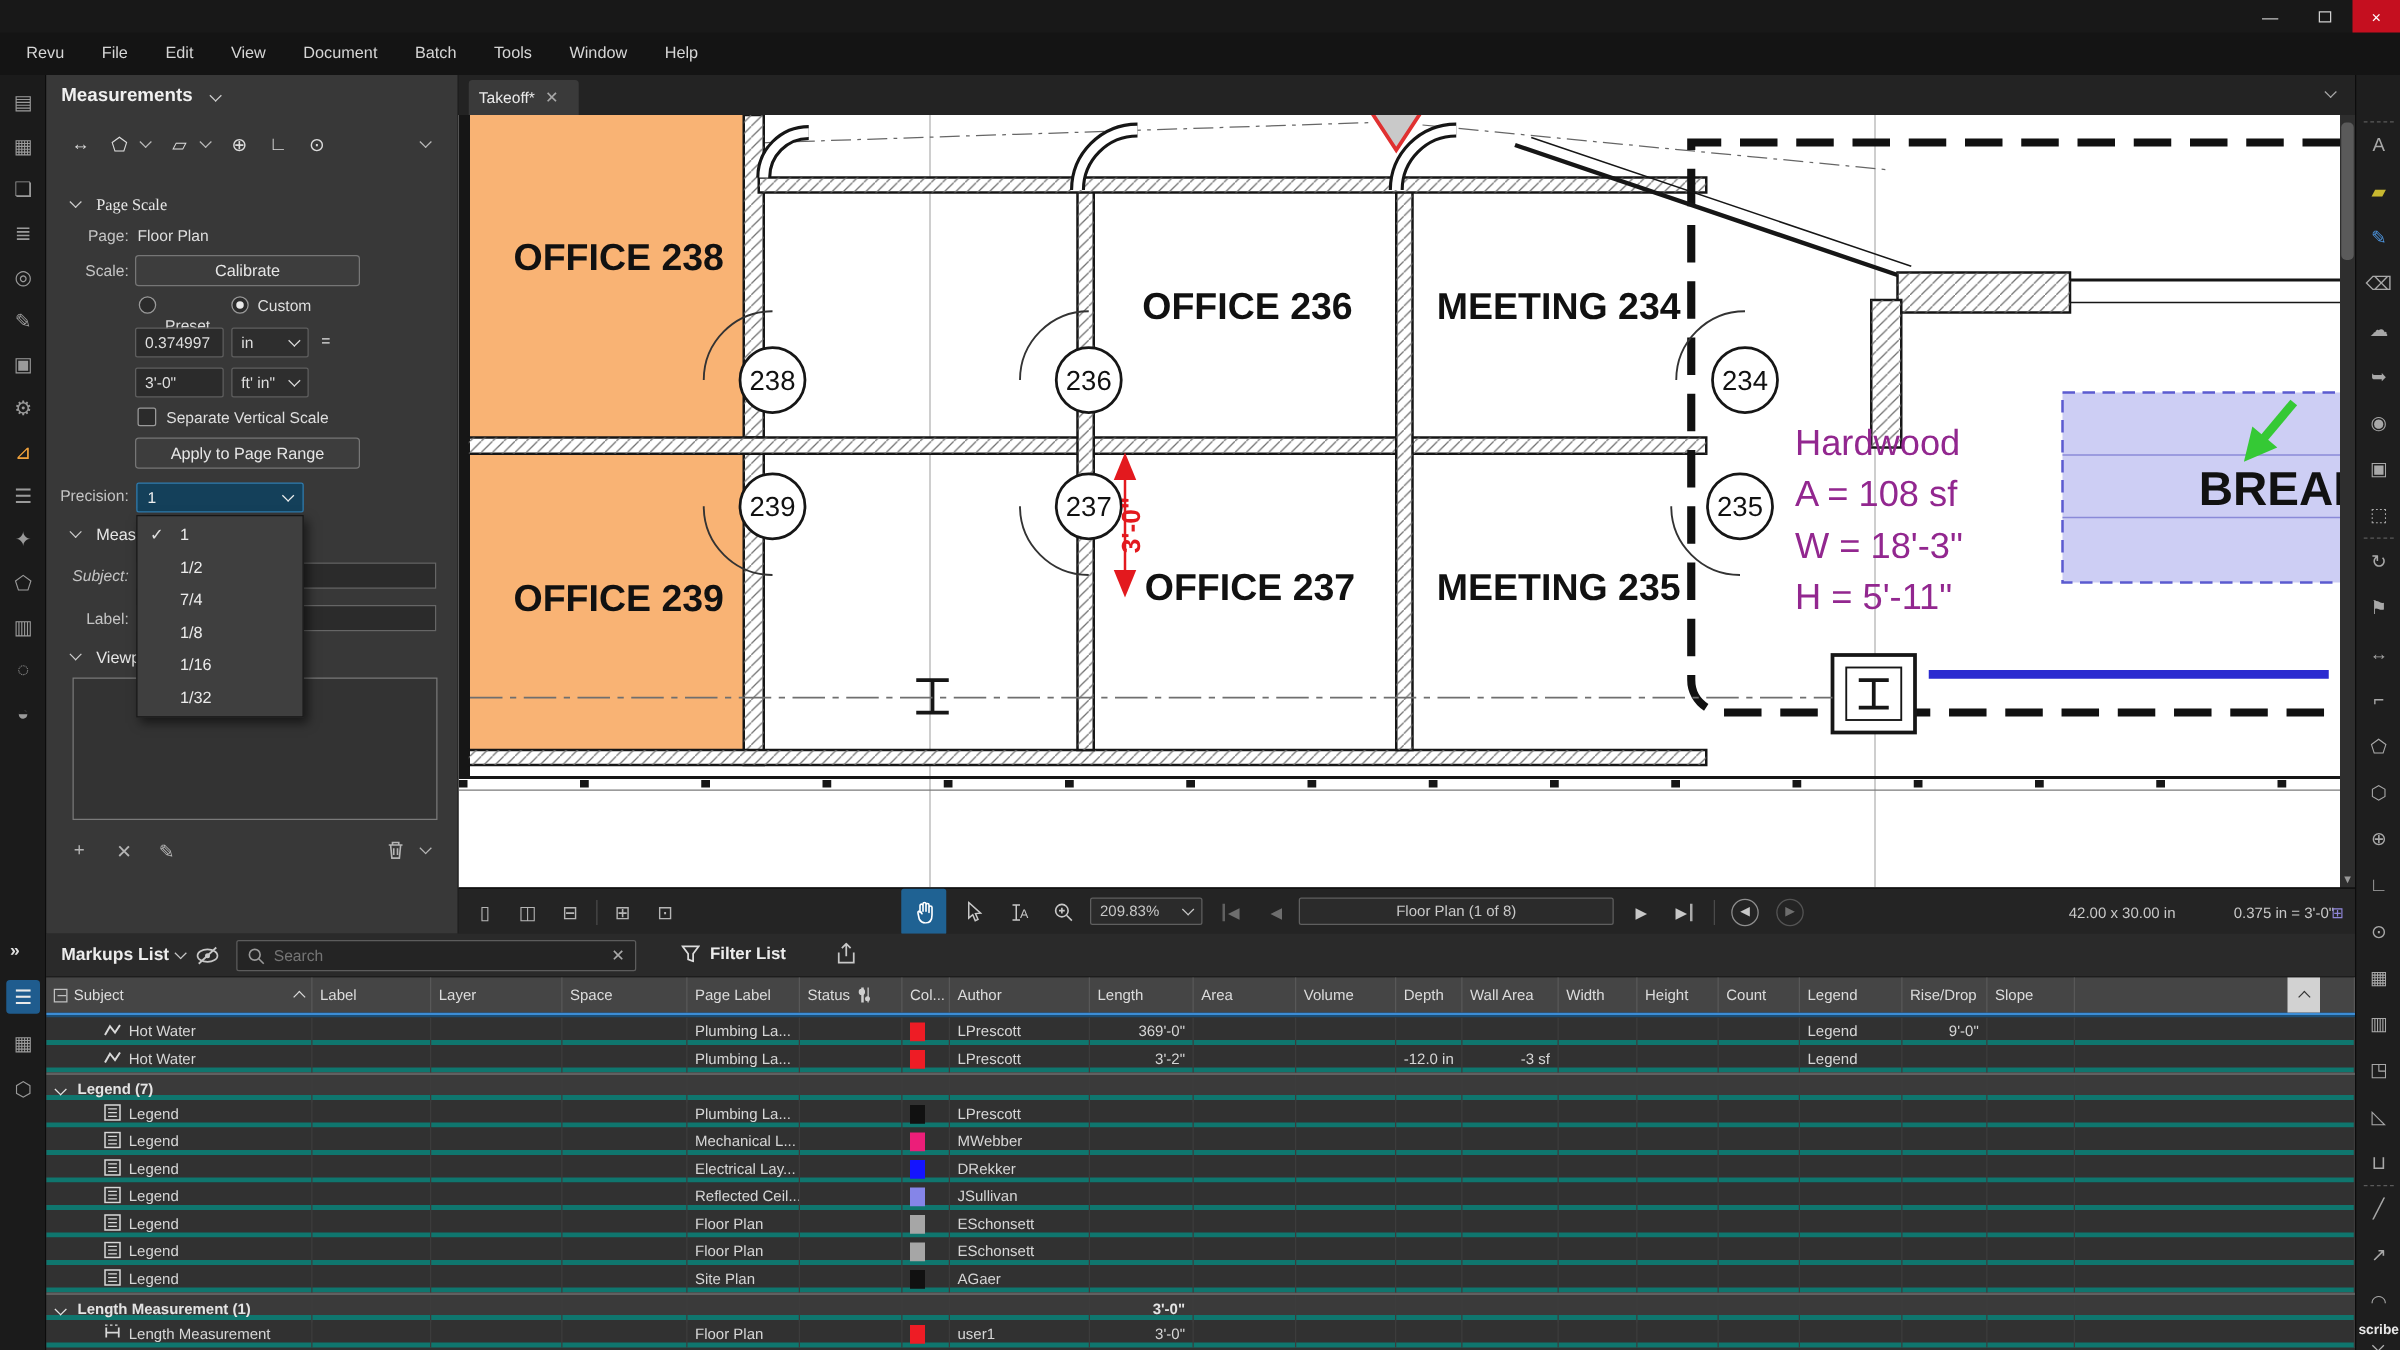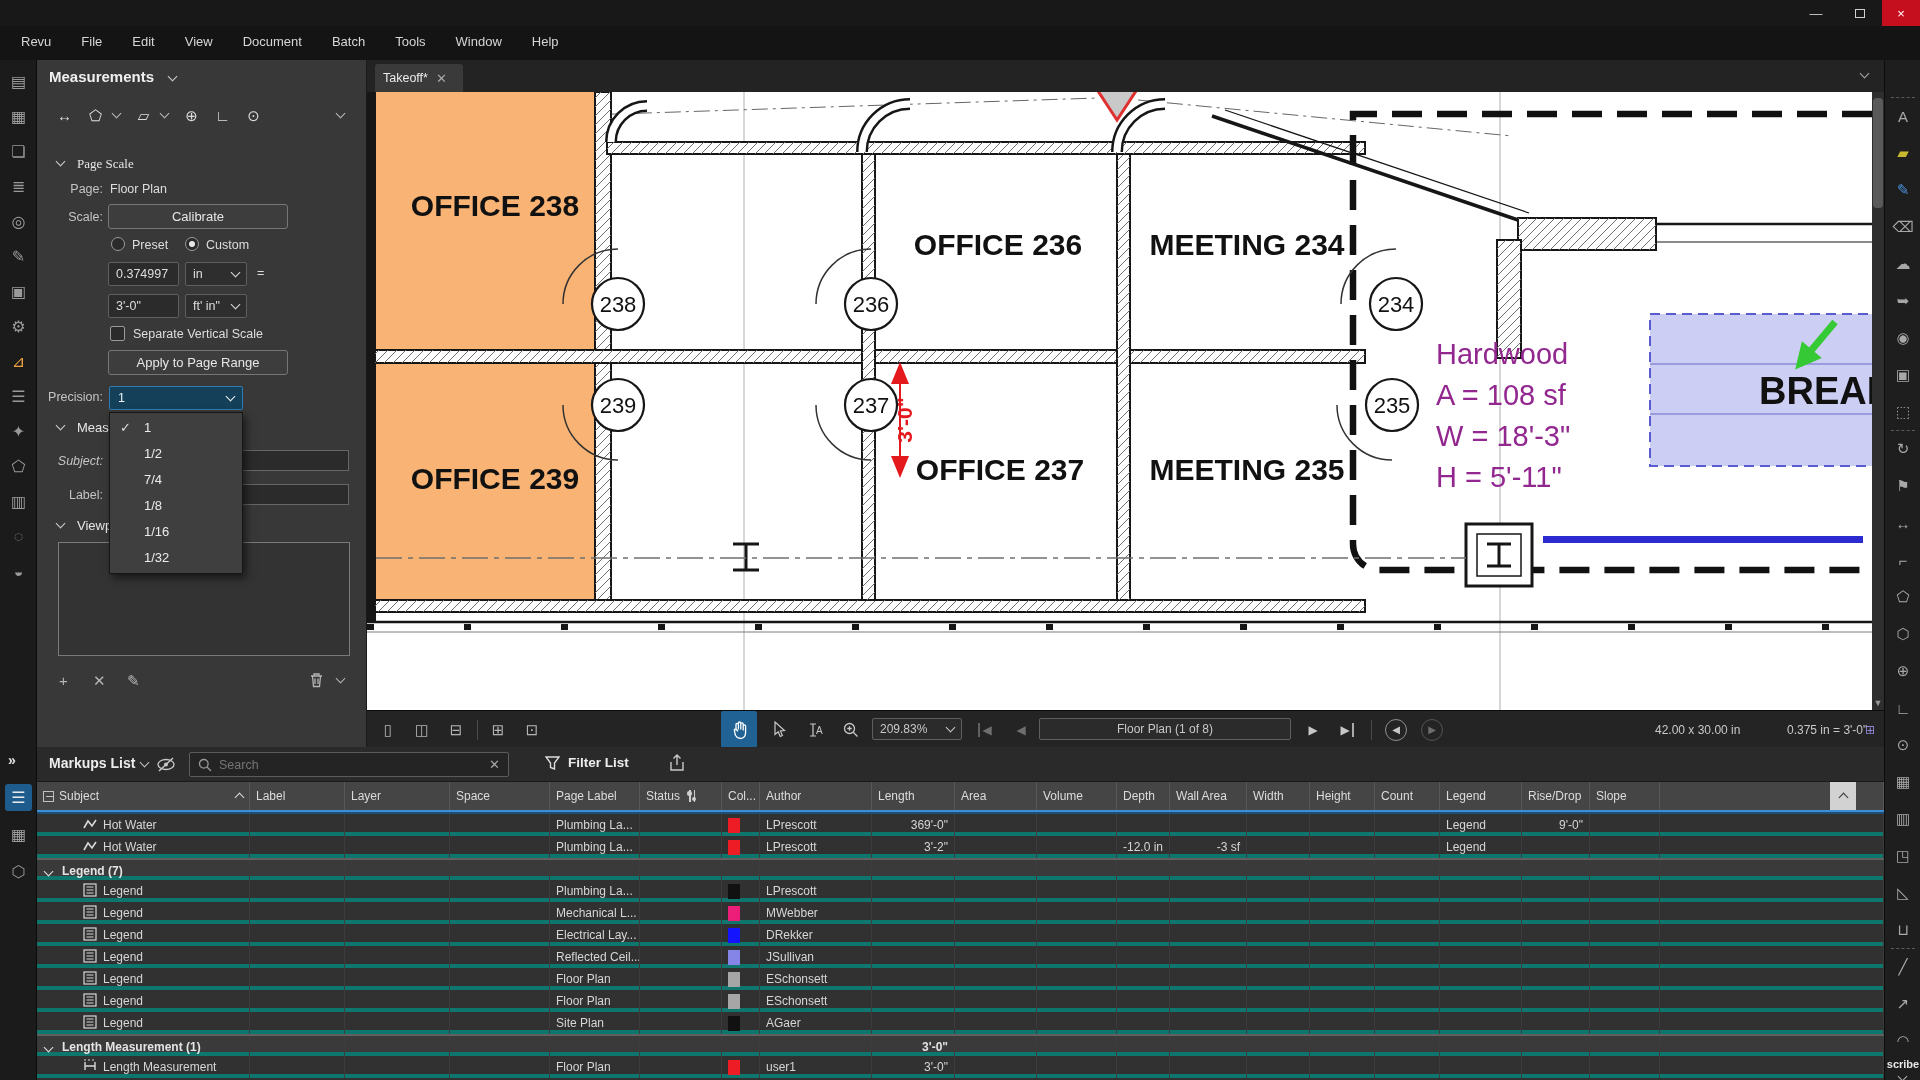--- a/index.html
+++ b/index.html
@@ -191,21 +191,21 @@
     <span class="sect-chv chv" style="top:101px;"></span>
     <span class="sect-label" style="top:96px;font-family:Liberation Serif, serif;">Page Scale</span>
 
     <span class="form-label" style="top:122px;">Page:</span>
     <span class="form-value" style="left:73px;top:122px;">Floor Plan</span>
 
     <span class="form-label" style="top:150px;">Scale:</span>
     <div class="pbtn" style="top:144px;">Calibrate</div>
 
     <span class="radio" style="left:74px;top:177px;"></span>
-    <span class="form-value" style="left:95px;top:178px;">Preset</span>
+    <span class="form-value" style="left:95px;top:194px;">Preset</span>
     <span class="radio sel" style="left:148px;top:177px;"></span>
     <span class="form-value" style="left:169px;top:178px;">Custom</span>
 
     <div class="pinput" style="left:71px;top:202px;width:71px;">0.374997</div>
     <div class="pselect" style="left:148px;top:202px;width:62px;">
       <span>in</span>
         <span class="chv"></span>
     </div>
     <span class="form-value" style="left:220px;top:206px;">=</span>
 

